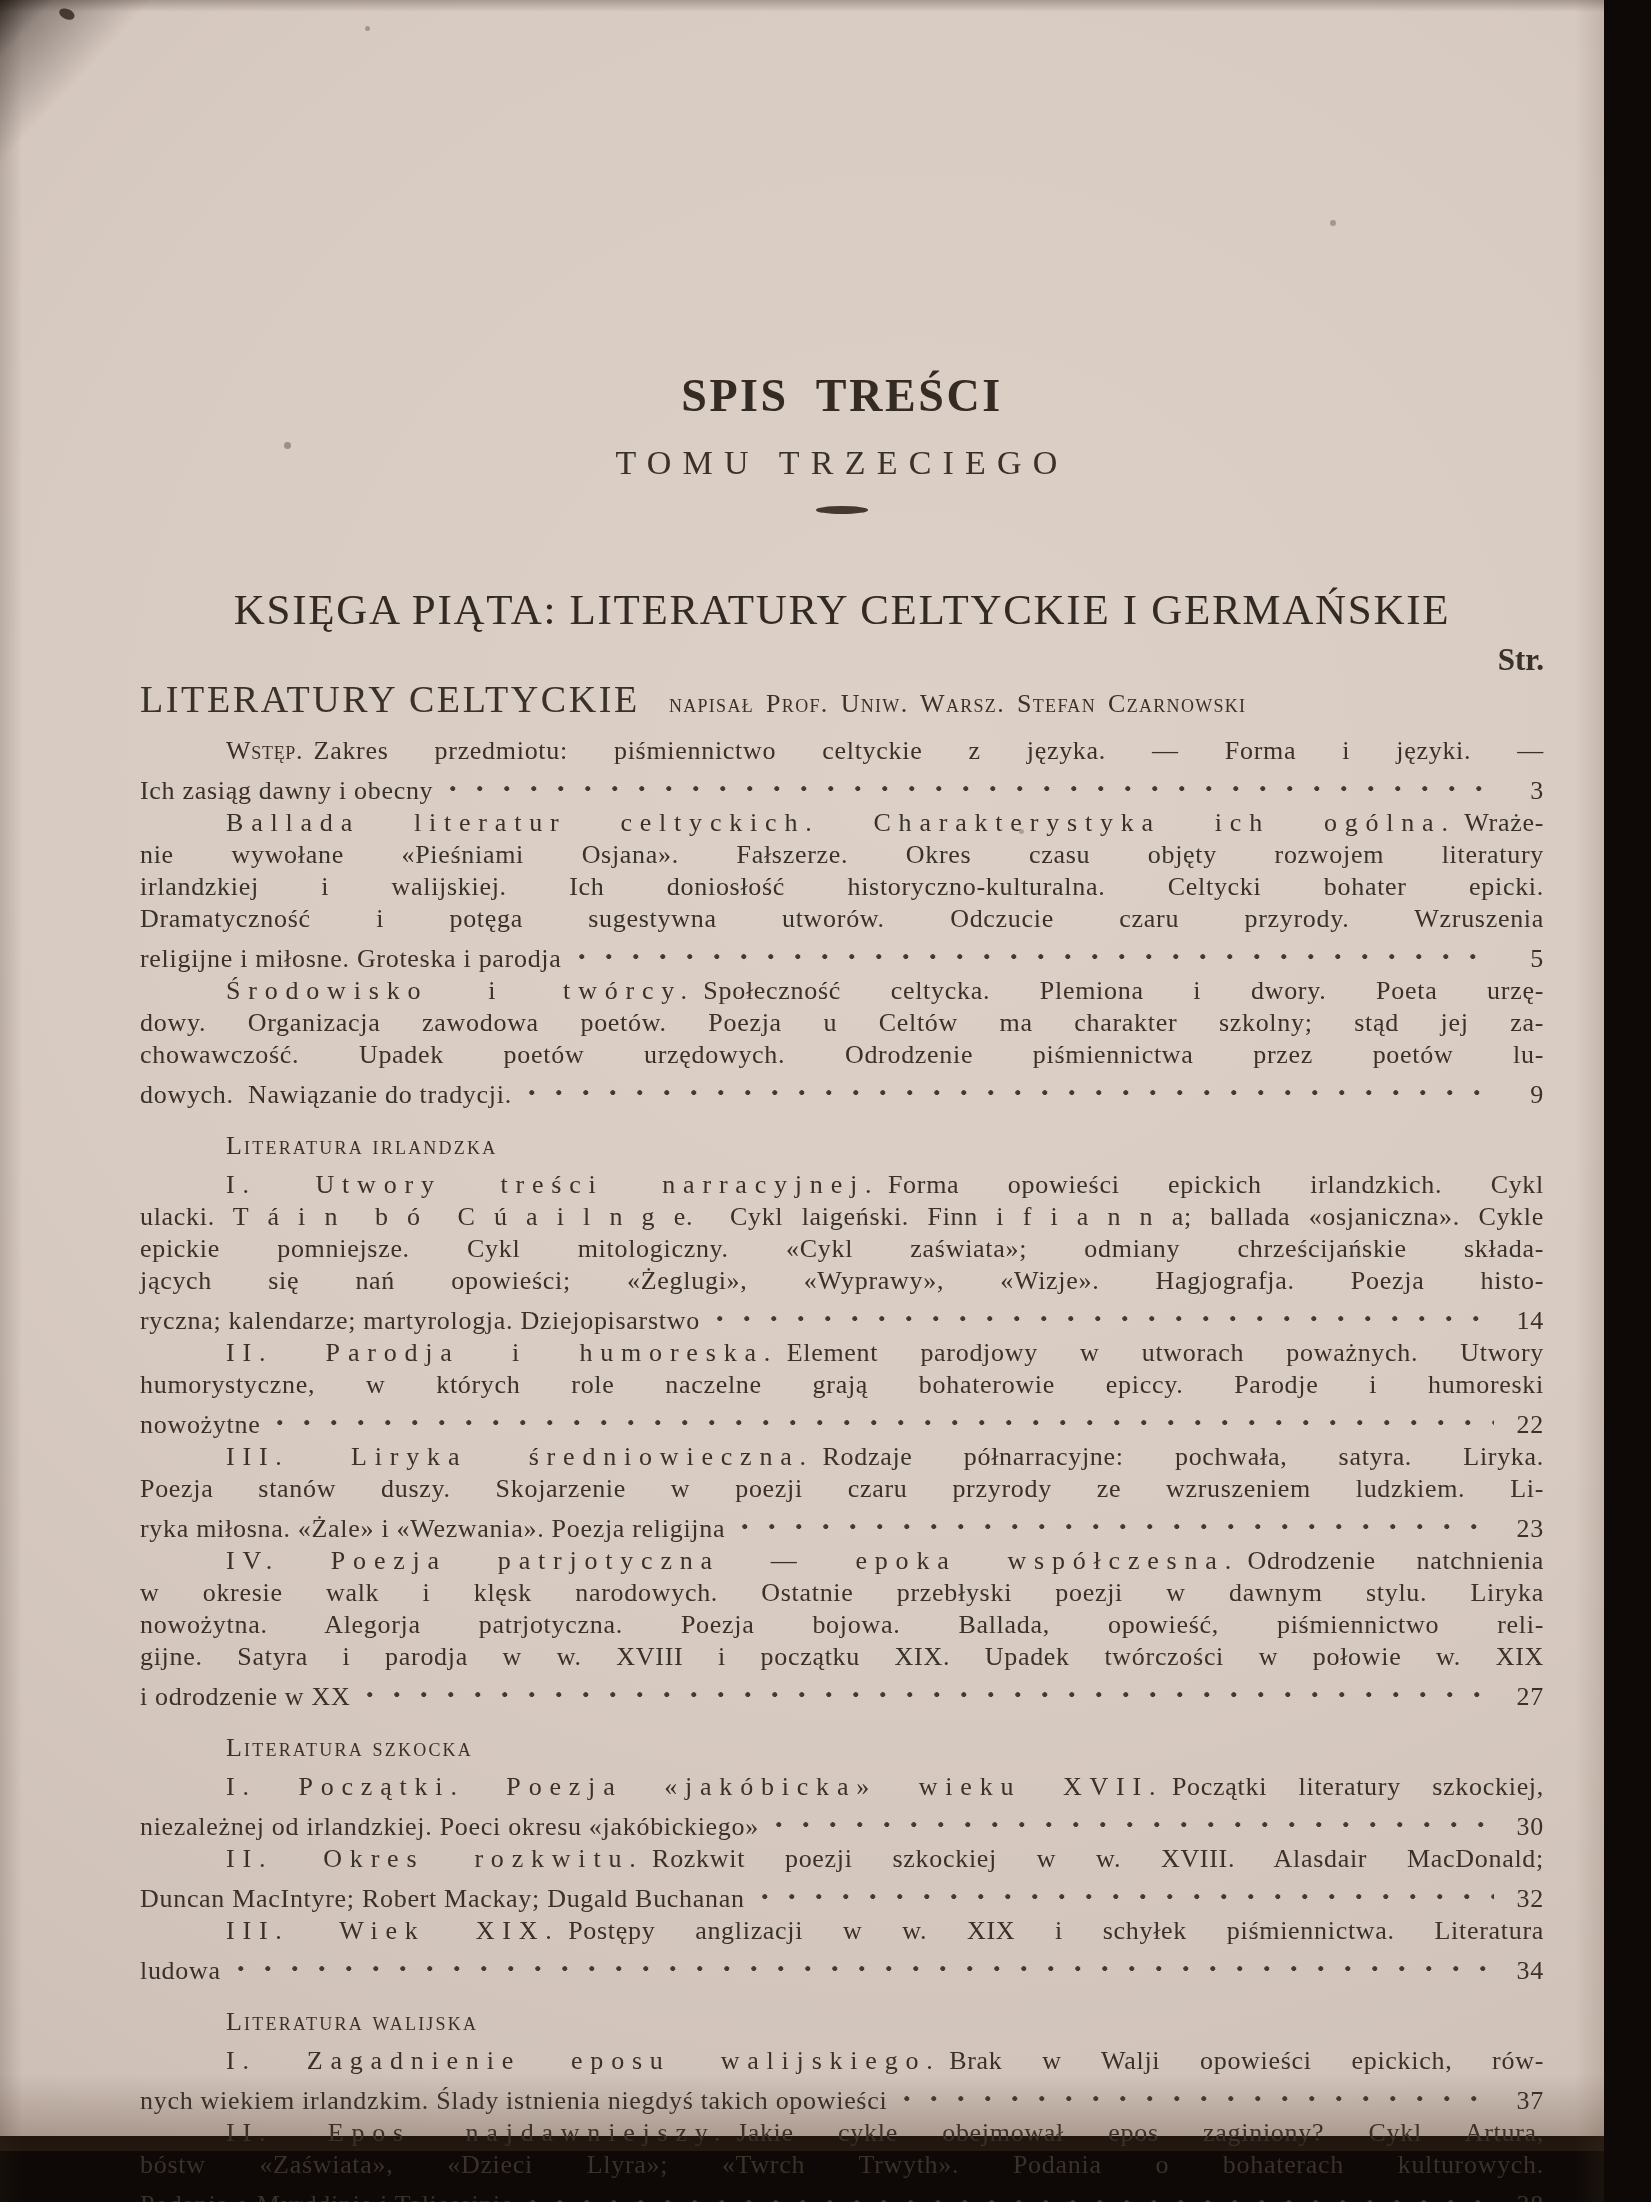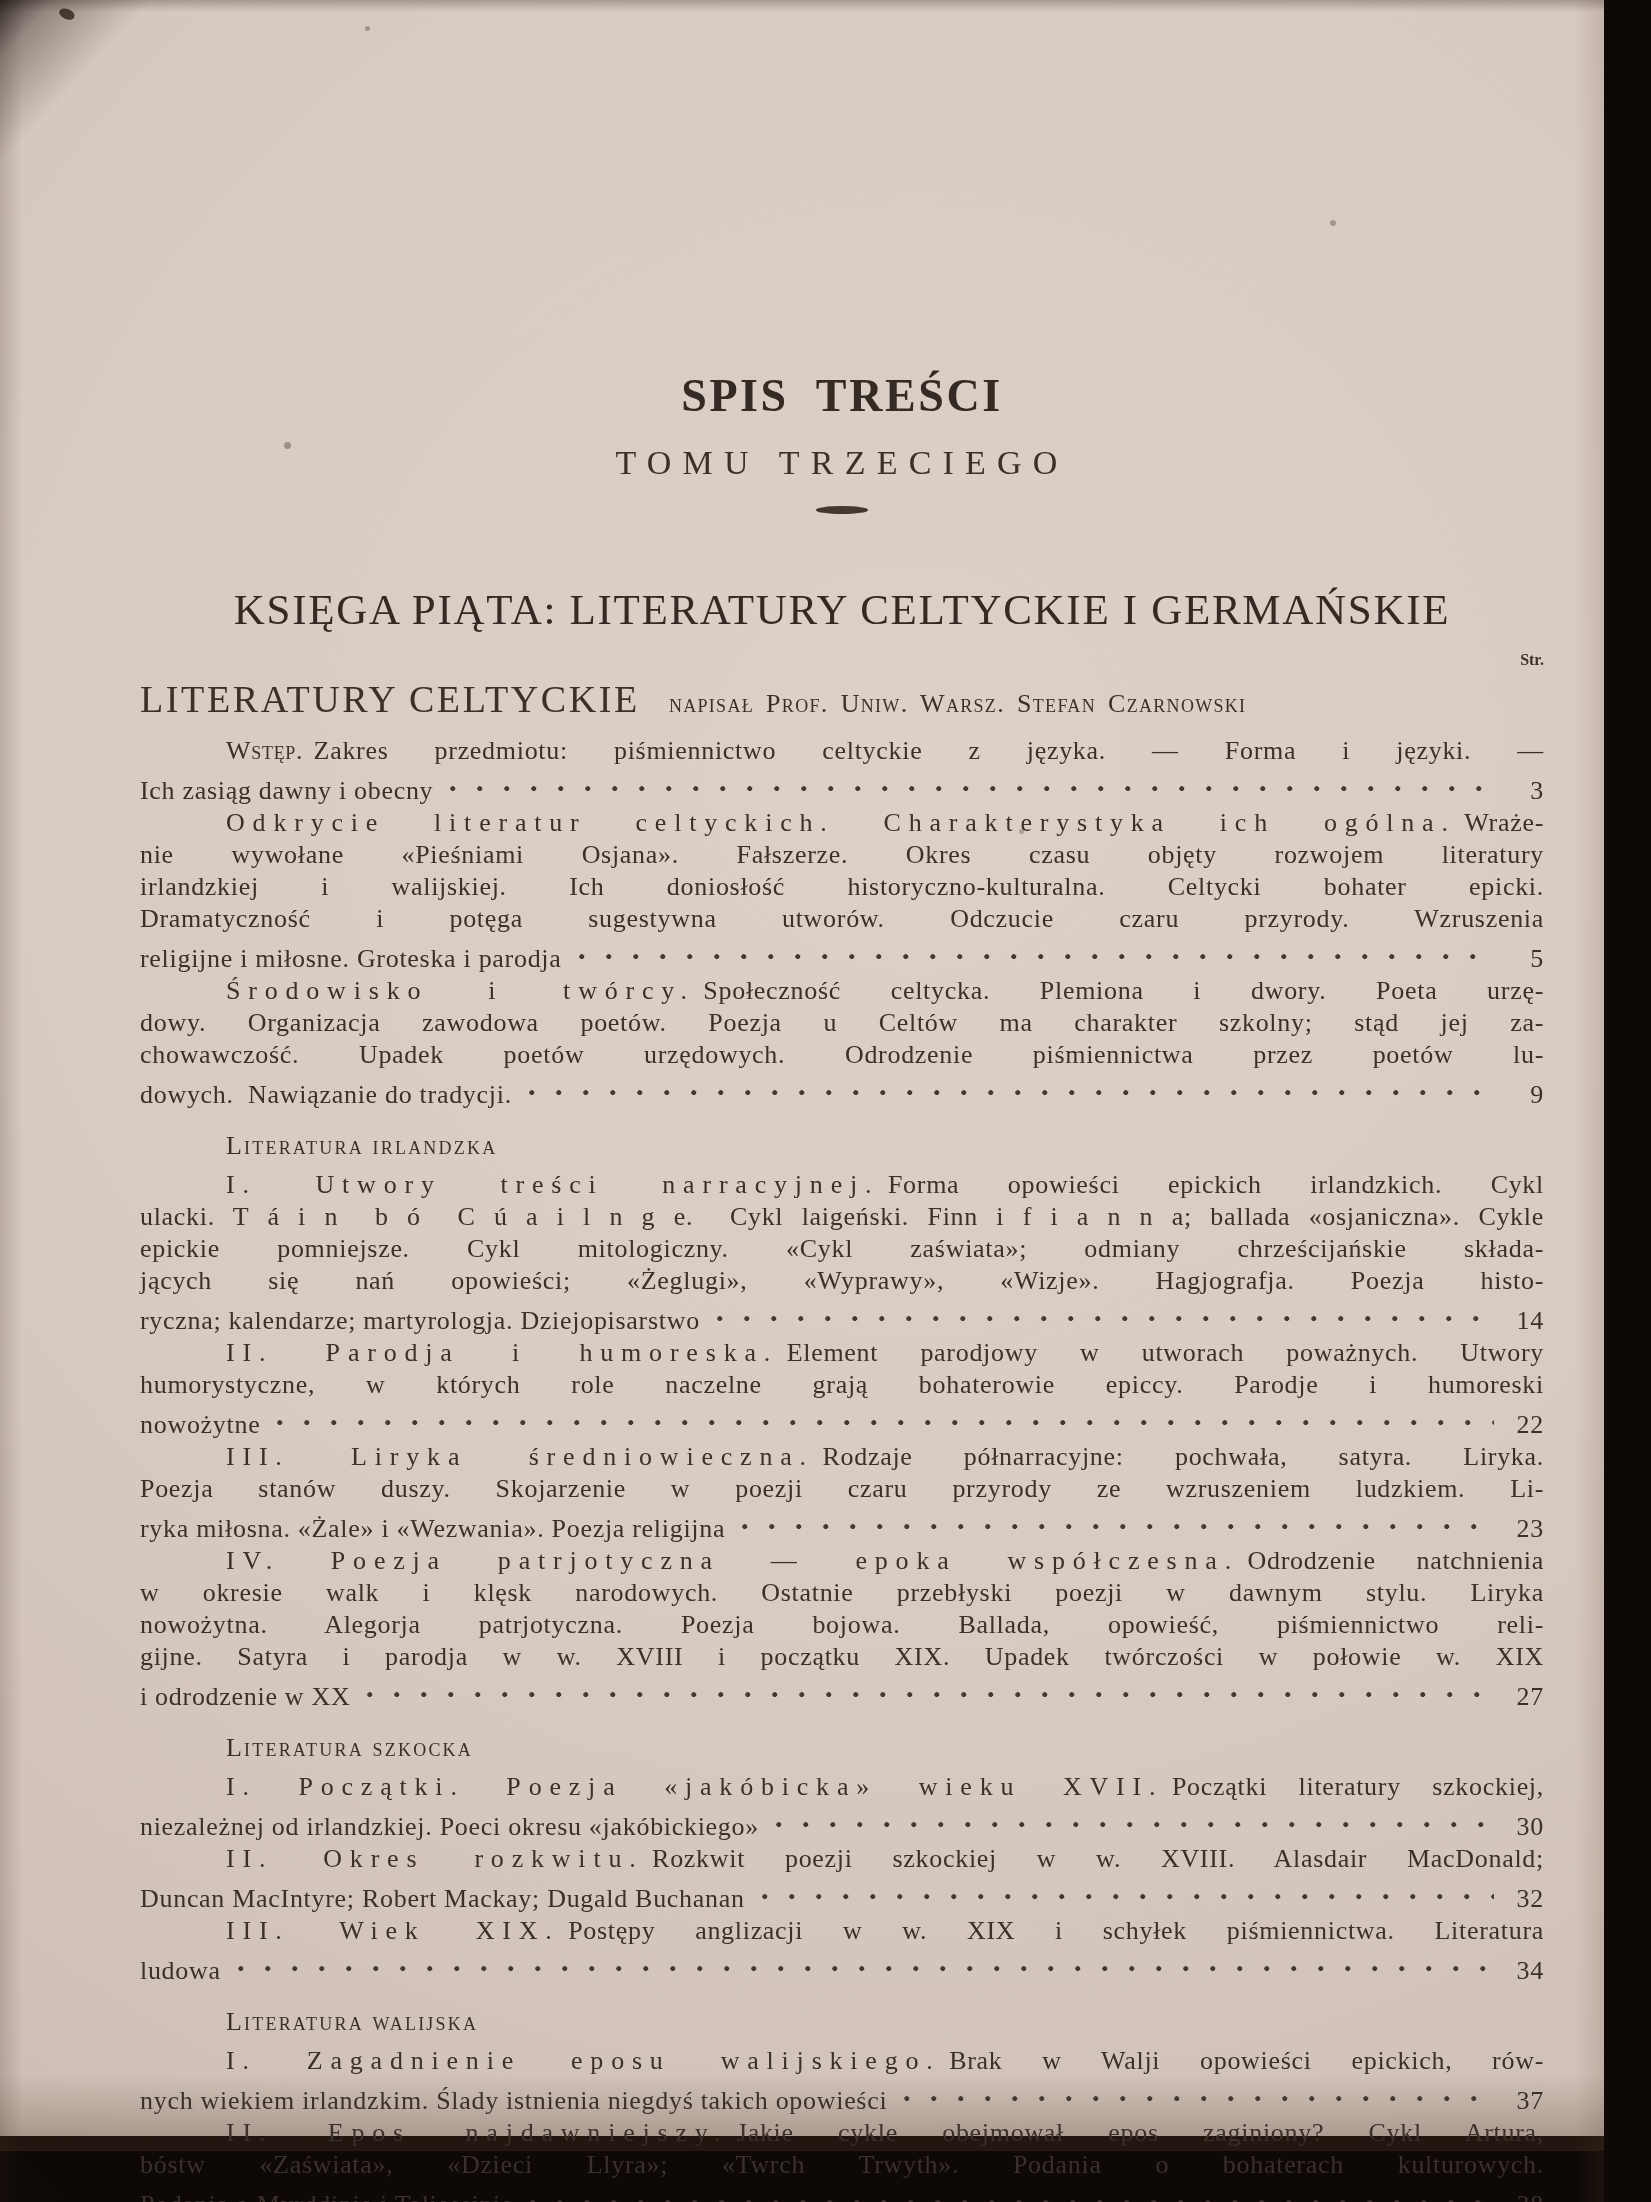--- a/index.html
+++ b/index.html
@@ -61,21 +61,21 @@
     letter-spacing: 11.2px; font-weight: 400; color: #3a312a;
   }
   .divider {
     margin: 24px auto 0 auto; width: 52px; height: 7.7px;
     background: #45392f; border-radius: 50%;
   }
   .book-heading {
     margin-top: 72px; text-align: center; font-size: 43px; line-height: 48px;
     letter-spacing: 1.7px; font-weight: 400; color: #332a24; white-space: nowrap;
   }
-  .str-row { margin-top: 13.8px; text-align: right; font-size: 16px; line-height: 26px; font-weight: 600; }
+  .str-row { margin-top: 13.8px; text-align: right; font-size: 31px; line-height: 26px; font-weight: 600; }
   .section-row { margin-top: 5.2px; display: flex; align-items: baseline; gap: 29px; }
   .section-title { font-size: 38px; line-height: 41px; letter-spacing: 2.6px; font-weight: 400; white-space: nowrap; }
   .section-byline { font-variant: small-caps; font-size: 26px; letter-spacing: 1.3px; word-spacing: 4.3px; white-space: nowrap; }
 
   
   .toc { margin-top: 15.5px; font-size: 26px; }
   .line { line-height: 32px; letter-spacing: 0.7px; }
   .line.ind { padding-left: 86px; }
   .line.just { text-align: justify; text-align-last: justify; }
   .line.leader { display: flex; align-items: baseline; }
@@ -119,21 +119,21 @@
       <span class="section-title">LITERATURY CELTYCKIE</span>
       <span class="section-byline">napisał Prof. Uniw. Warsz. Stefan Czarnowski</span>
     </div>
     <div class="toc">
         <div class="line ind just"><span class="lead sc">Wstęp.</span><span class="txt">Zakres przedmiotu: piśmiennictwo celtyckie z języka. — Forma i języki. —</span></div>
         <div class="line leader">
           <span class="txt">Ich zasiąg dawny i obecny</span>
           <span class="dots"></span>
           <span class="pg">3</span>
         </div>
-        <div class="line ind just"><span class="lead sp">Odkrycie literatur celtyckich. Charakterystyka ich ogólna.</span><span class="txt">Wraże-</span></div>
+        <div class="line ind just"><span class="lead sp">Ballada literatur celtyckich. Charakterystyka ich ogólna.</span><span class="txt">Wraże-</span></div>
         <div class="line just"><span class="txt">nie wywołane «Pieśniami Osjana». Fałszerze. Okres czasu objęty rozwojem literatury</span></div>
         <div class="line just"><span class="txt">irlandzkiej i walijskiej. Ich doniosłość historyczno-kulturalna. Celtycki bohater epicki.</span></div>
         <div class="line just"><span class="txt">Dramatyczność i potęga sugestywna utworów. Odczucie czaru przyrody. Wzruszenia</span></div>
         <div class="line leader">
           <span class="txt">religijne i miłosne. Groteska i parodja</span>
           <span class="dots"></span>
           <span class="pg">5</span>
         </div>
         <div class="line ind just"><span class="lead sp">Środowisko i twórcy.</span><span class="txt">Społeczność celtycka. Plemiona i dwory. Poeta urzę-</span></div>
         <div class="line just"><span class="txt">dowy. Organizacja zawodowa poetów. Poezja u Celtów ma charakter szkolny; stąd jej za-</span></div>

